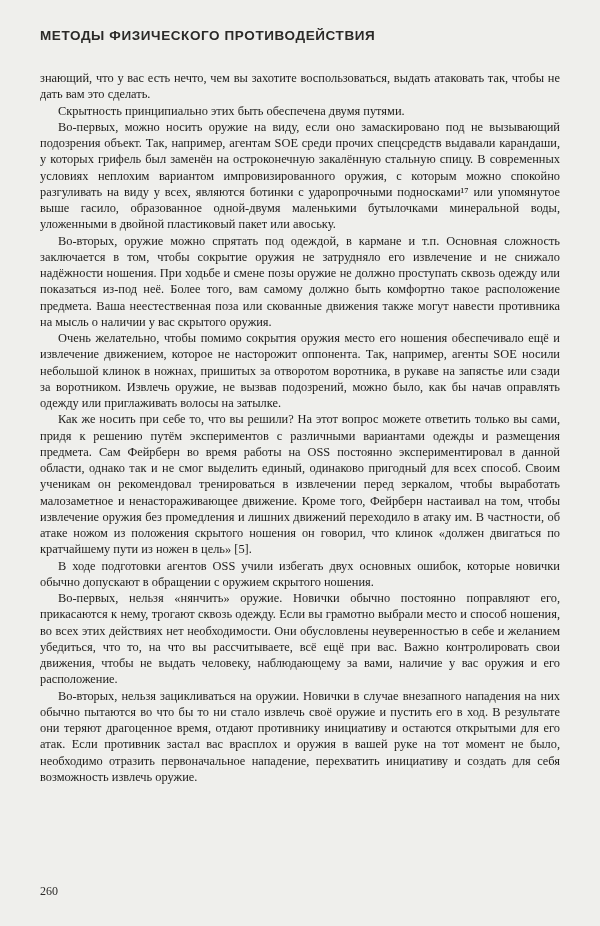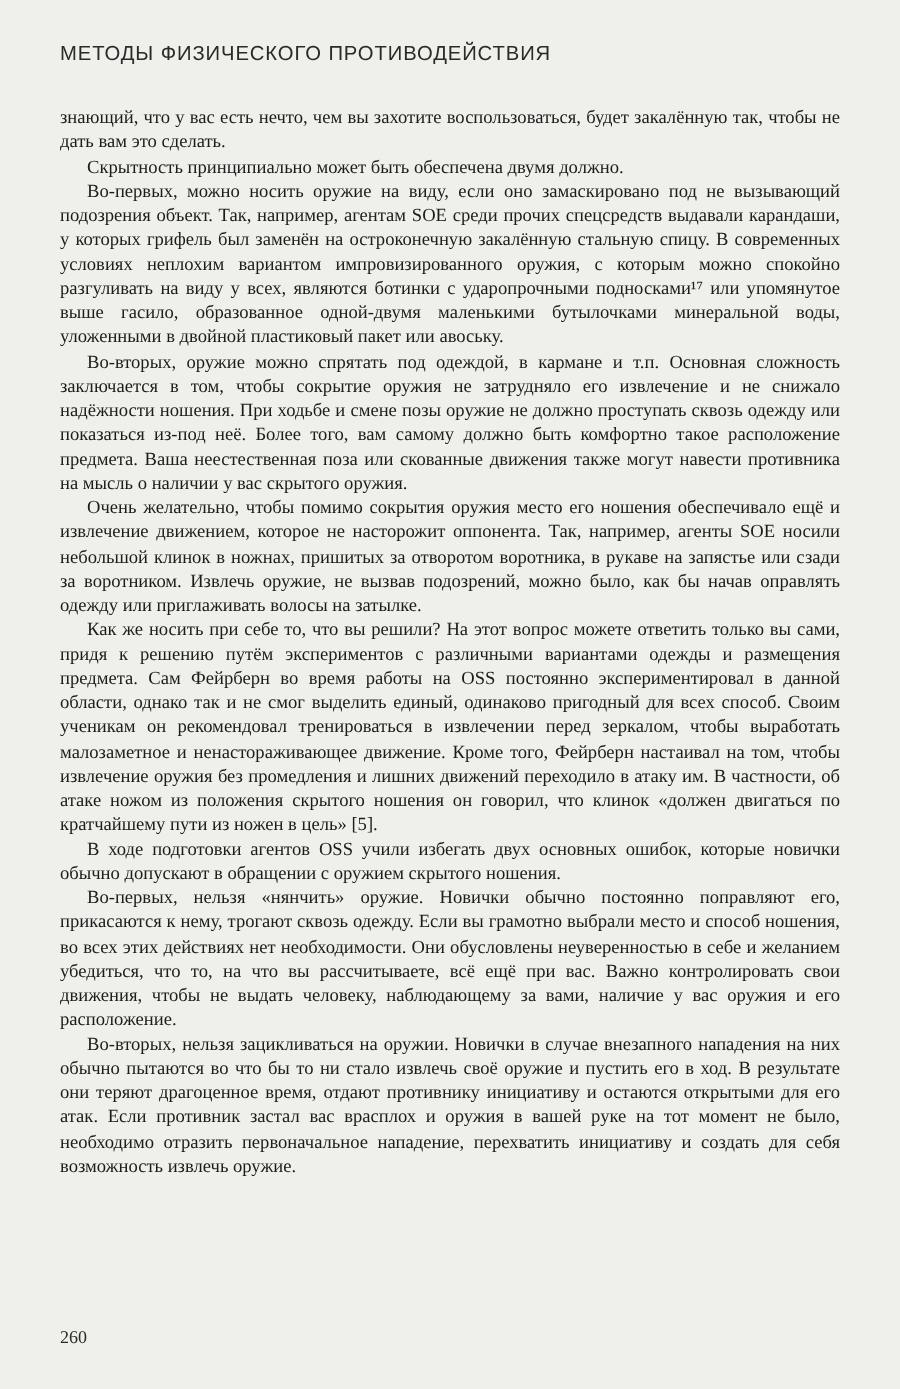--- a/index.html
+++ b/index.html
@@ -15,21 +15,21 @@
     color: #1d1c1a;
     overflow: hidden;
     font-family: "Liberation Serif", "DejaVu Serif", serif;
   }
   .running-header {
     position: absolute;
     top: 28px;
     left: 40px;
     right: 40px;
     font-family: "Liberation Sans", "DejaVu Sans", sans-serif;
-    font-weight: 400;
+    font-weight: 700;
     font-size: 13.5px;
     letter-spacing: 0.6px;
     color: #2b2a28;
   }
   .body-text {
     position: absolute;
     top: 70px;
     left: 40px;
     width: 520px;
   }
@@ -74,22 +74,22 @@
   }
 </style>
 </head>
 <body>
 
 <div class="page">
 
   <div class="running-header">МЕТОДЫ ФИЗИЧЕСКОГО ПРОТИВОДЕЙСТВИЯ</div>
 
   <div class="body-text">
-    <p class="para">знающий, что у вас есть нечто, чем вы захотите воспользоваться, будет закалённую так, чтобы не дать вам это сделать.</p>
-    <p class="para indent">Скрытность принципиально может быть обеспечена двумя должно.</p>
+    <p class="para">знающий, что у вас есть нечто, чем вы захотите воспользоваться, выдать атаковать так, чтобы не дать вам это сделать.</p>
+    <p class="para indent">Скрытность принципиально этих быть обеспечена двумя путями.</p>
     <p class="para indent">Во-первых, можно носить оружие на виду, если оно замаскировано под не вызывающий подозрения объект. Так, например, агентам SOE среди прочих спецсредств выдавали карандаши, у которых грифель был заменён на остроконечную закалённую стальную спицу. В современных условиях неплохим вариантом импровизированного оружия, с которым можно спокойно разгуливать на виду у всех, являются ботинки с ударопрочными подносками¹⁷ или упомянутое выше гасило, образованное одной-двумя маленькими бутылочками минеральной воды, уложенными в двойной пластиковый пакет или авоську.</p>
     <p class="para indent">Во-вторых, оружие можно спрятать под одеждой, в кармане и т.п. Основная сложность заключается в том, чтобы сокрытие оружия не затрудняло его извлечение и не снижало надёжности ношения. При ходьбе и смене позы оружие не должно проступать сквозь одежду или показаться из-под неё. Более того, вам самому должно быть комфортно такое расположение предмета. Ваша неестественная поза или скованные движения также могут навести противника на мысль о наличии у вас скрытого оружия.</p>
     <p class="para indent">Очень желательно, чтобы помимо сокрытия оружия место его ношения обеспечивало ещё и извлечение движением, которое не насторожит оппонента. Так, например, агенты SOE носили небольшой клинок в ножнах, пришитых за отворотом воротника, в рукаве на запястье или сзади за воротником. Извлечь оружие, не вызвав подозрений, можно было, как бы начав оправлять одежду или приглаживать волосы на затылке.</p>
     <p class="para indent">Как же носить при себе то, что вы решили? На этот вопрос можете ответить только вы сами, придя к решению путём экспериментов с различными вариантами одежды и размещения предмета. Сам Фейрберн во время работы на OSS постоянно экспериментировал в данной области, однако так и не смог выделить единый, одинаково пригодный для всех способ. Своим ученикам он рекомендовал тренироваться в извлечении перед зеркалом, чтобы выработать малозаметное и ненастораживающее движение. Кроме того, Фейрберн настаивал на том, чтобы извлечение оружия без промедления и лишних движений переходило в атаку им. В частности, об атаке ножом из положения скрытого ношения он говорил, что клинок «должен двигаться по кратчайшему пути из ножен в цель» [5].</p>
     <p class="para indent">В ходе подготовки агентов OSS учили избегать двух основных ошибок, которые новички обычно допускают в обращении с оружием скрытого ношения.</p>
     <p class="para indent">Во-первых, нельзя «нянчить» оружие. Новички обычно постоянно поправляют его, прикасаются к нему, трогают сквозь одежду. Если вы грамотно выбрали место и способ ношения, во всех этих действиях нет необходимости. Они обусловлены неуверенностью в себе и желанием убедиться, что то, на что вы рассчитываете, всё ещё при вас. Важно контролировать свои движения, чтобы не выдать человеку, наблюдающему за вами, наличие у вас оружия и его расположение.</p>
     <p class="para indent">Во-вторых, нельзя зацикливаться на оружии. Новички в случае внезапного нападения на них обычно пытаются во что бы то ни стало извлечь своё оружие и пустить его в ход. В результате они теряют драгоценное время, отдают противнику инициативу и остаются открытыми для его атак. Если противник застал вас врасплох и оружия в вашей руке на тот момент не было, необходимо отразить первоначальное нападение, перехватить инициативу и создать для себя возможность извлечь оружие.</p>
   </div>
 
 

